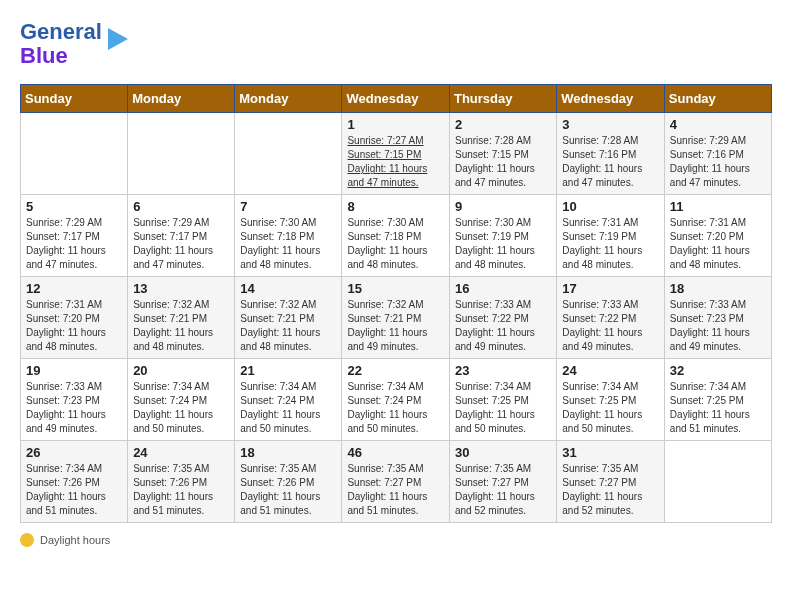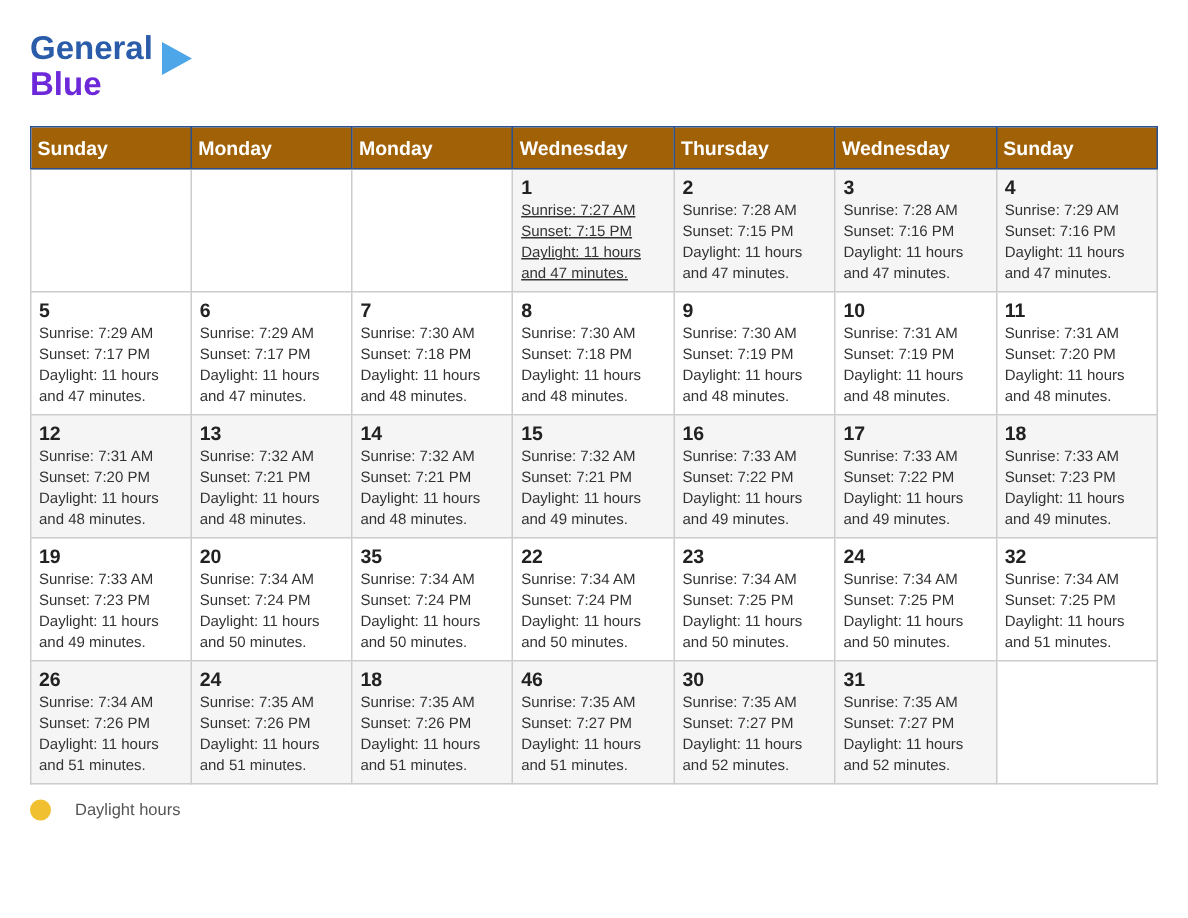--- a/index.html
+++ b/index.html
@@ -68,21 +68,21 @@
       color: #333;
       line-height: 1.4;
     }
     .empty { background: #fff !important; }
     .footer {
       margin-top: 10px;
       font-size: 11px;
       color: #555;
       display: flex;
       align-items: center;
-      gap: 16px;
+      gap: 6px;
     }
     .sun-icon {
       width: 14px;
       height: 14px;
       background: #f0c030;
       border-radius: 50%;
       display: inline-block;
     }
   </style>
 </head>
@@ -236,21 +236,21 @@
 Sunset: 7:23 PM
 Daylight: 11 hours and 49 minutes.</div>
         </td>
         <td>
           <span class="day-num">20</span>
           <div class="day-info" style="white-space: pre-line;">Sunrise: 7:34 AM
 Sunset: 7:24 PM
 Daylight: 11 hours and 50 minutes.</div>
         </td>
         <td>
-          <span class="day-num">35</span>
+          <span class="day-num">21</span>
           <div class="day-info" style="white-space: pre-line;">Sunrise: 7:34 AM
 Sunset: 7:24 PM
 Daylight: 11 hours and 50 minutes.</div>
         </td>
         <td>
           <span class="day-num">22</span>
           <div class="day-info" style="white-space: pre-line;">Sunrise: 7:34 AM
 Sunset: 7:24 PM
 Daylight: 11 hours and 50 minutes.</div>
         </td>

